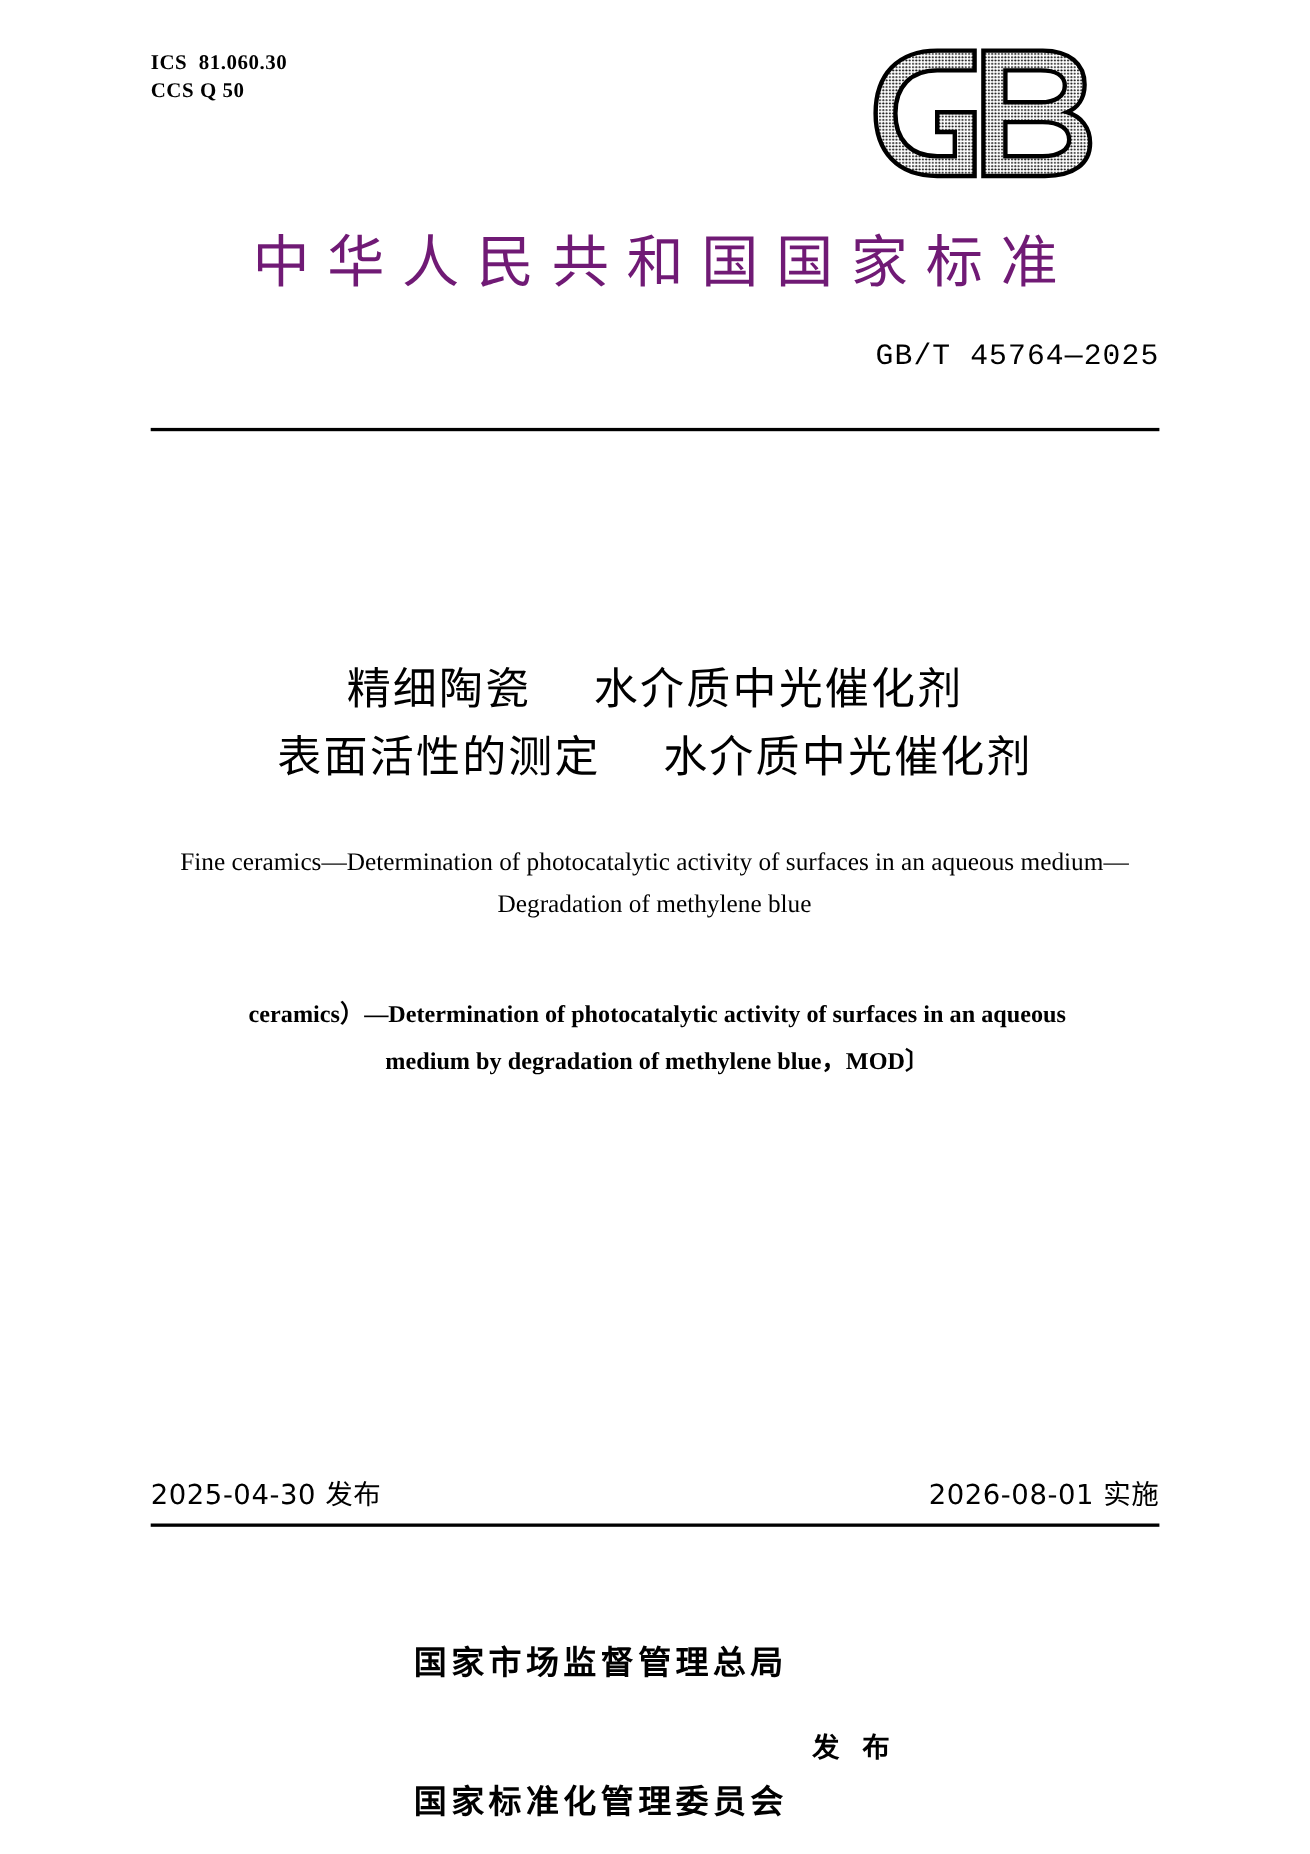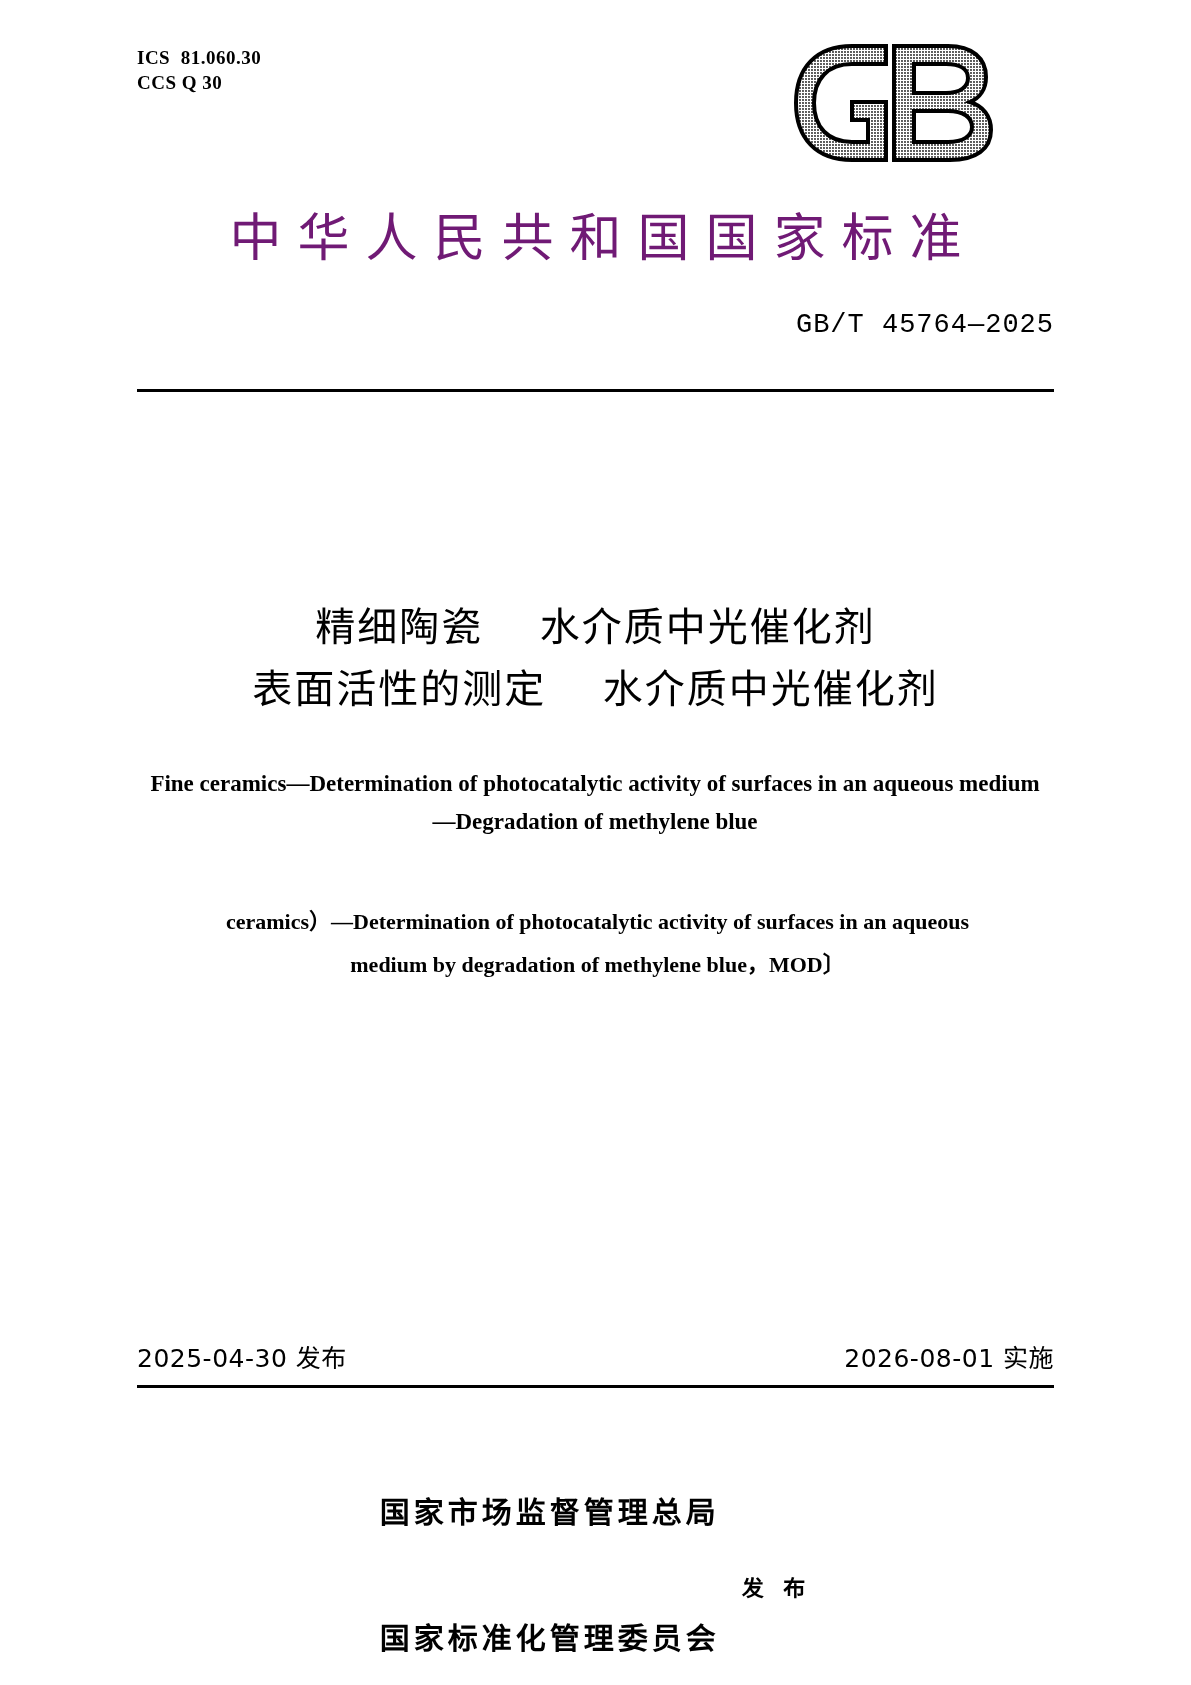--- a/index.html
+++ b/index.html
@@ -110,21 +110,21 @@
   }
 
   
   .en-title {
     position: absolute;
     left: 150px;
     width: 890px;
     top: 765px;
     text-align: center;
     font-family: "Liberation Serif", "DejaVu Serif", serif;
-    font-weight: bold;
+    font-weight: normal;
     font-size: 23px;
     line-height: 38px;
   }
 
   
   .iso-note {
     position: absolute;
     left: 140px;
     width: 915px;
     top: 900px;
@@ -171,35 +171,35 @@
     font-weight: bold;
     font-size: 30px;
     line-height: 42px;
     letter-spacing: 4px;
     text-align: center;
     white-space: pre;
   }
   .publisher-verb {
     font-family: "DejaVu Sans", "Liberation Sans", sans-serif;
     font-weight: bold;
-    font-size: 22px;
+    font-size: 25px;
     letter-spacing: 6px;
     margin-left: 22px;
     margin-top: 20px;
     white-space: pre;
   }
 </style>
 </head>
 <body>
 
 <div class="page">
 
   <div class="codes">
     <div>ICS  81.060.30</div>
-    <div>CCS Q 30</div>
+    <div>CCS Q 50</div>
   </div>
 
   <div class="gb-logo">
     <svg width="215" height="122" viewBox="0 0 215 122" xmlns="http://www.w3.org/2000/svg">
       <defs>
         <pattern id="hatch" patternUnits="userSpaceOnUse" width="3" height="3">
           <rect width="3" height="3" fill="#ffffff"></rect>
           <circle cx="1" cy="1" r="0.9" fill="#111111"></circle>
         </pattern>
       </defs>

